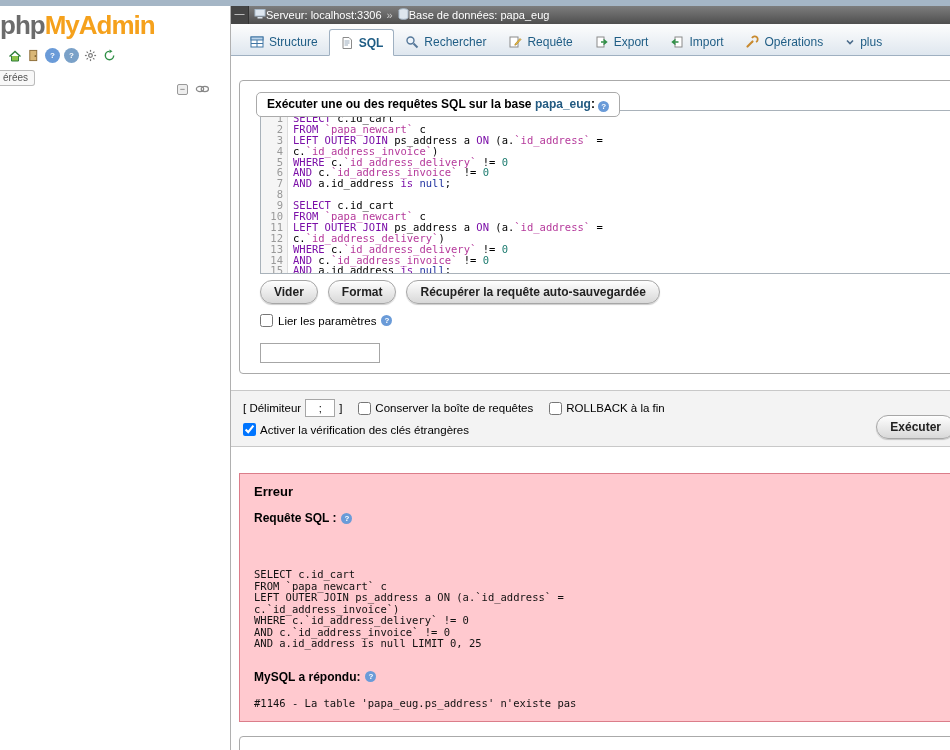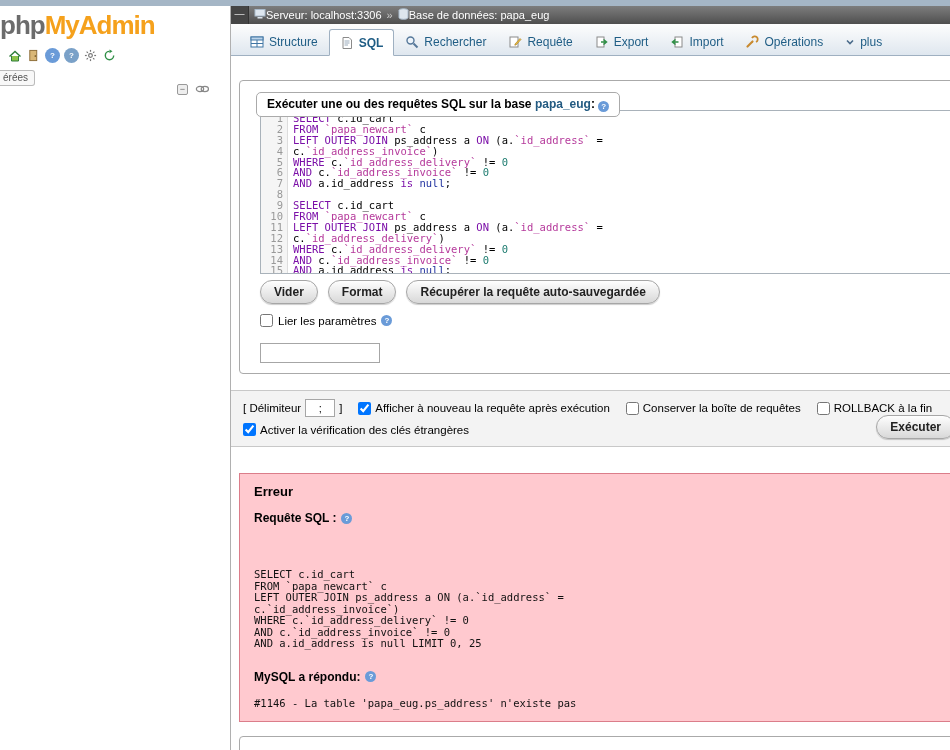--- a/index.html
+++ b/index.html
@@ -277,24 +277,20 @@
       <input type="text" class="bookinput" value="" style="">
     </div>
   </div>
 
   <div class="opts">
     <div class="optrow">
       <span>[ Délimiteur</span>
       <input class="delim" value=";" style="">
       <span>]</span>
       <label class="cb">
-          <input type="checkbox" checked="" style="">
-          <span>Afficher à nouveau la requête après exécution</span>
-        </label>
-      <label class="cb">
           <input type="checkbox" style="">
           <span>Conserver la boîte de requêtes</span>
         </label>
       <label class="cb">
           <input type="checkbox" style="">
           <span>ROLLBACK à la fin</span>
         </label>
     </div>
     <div class="optrow2">
       <label class="cb" style="margin-left:0;">

